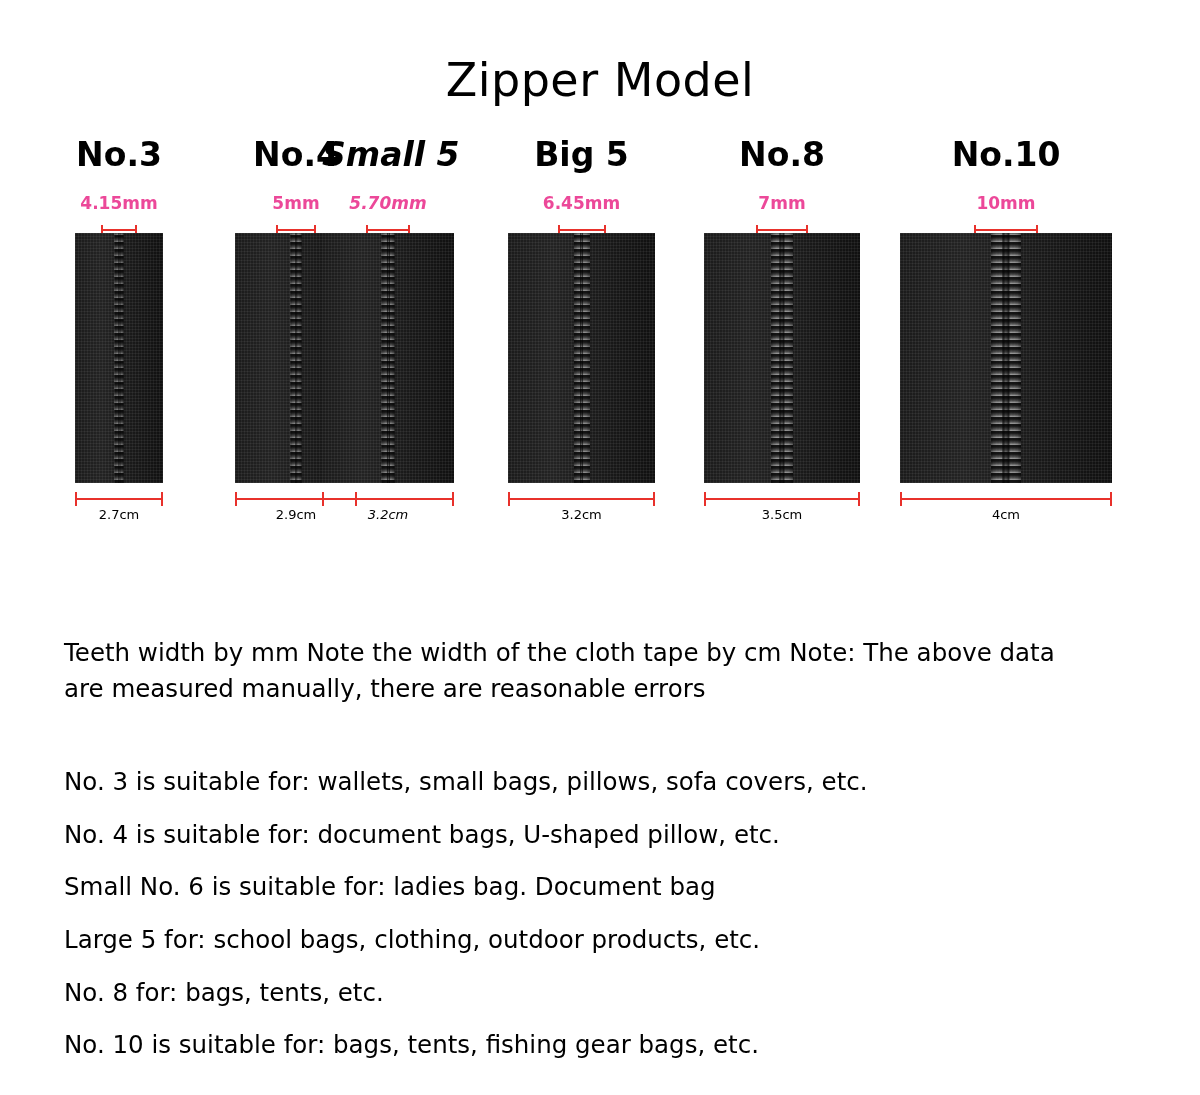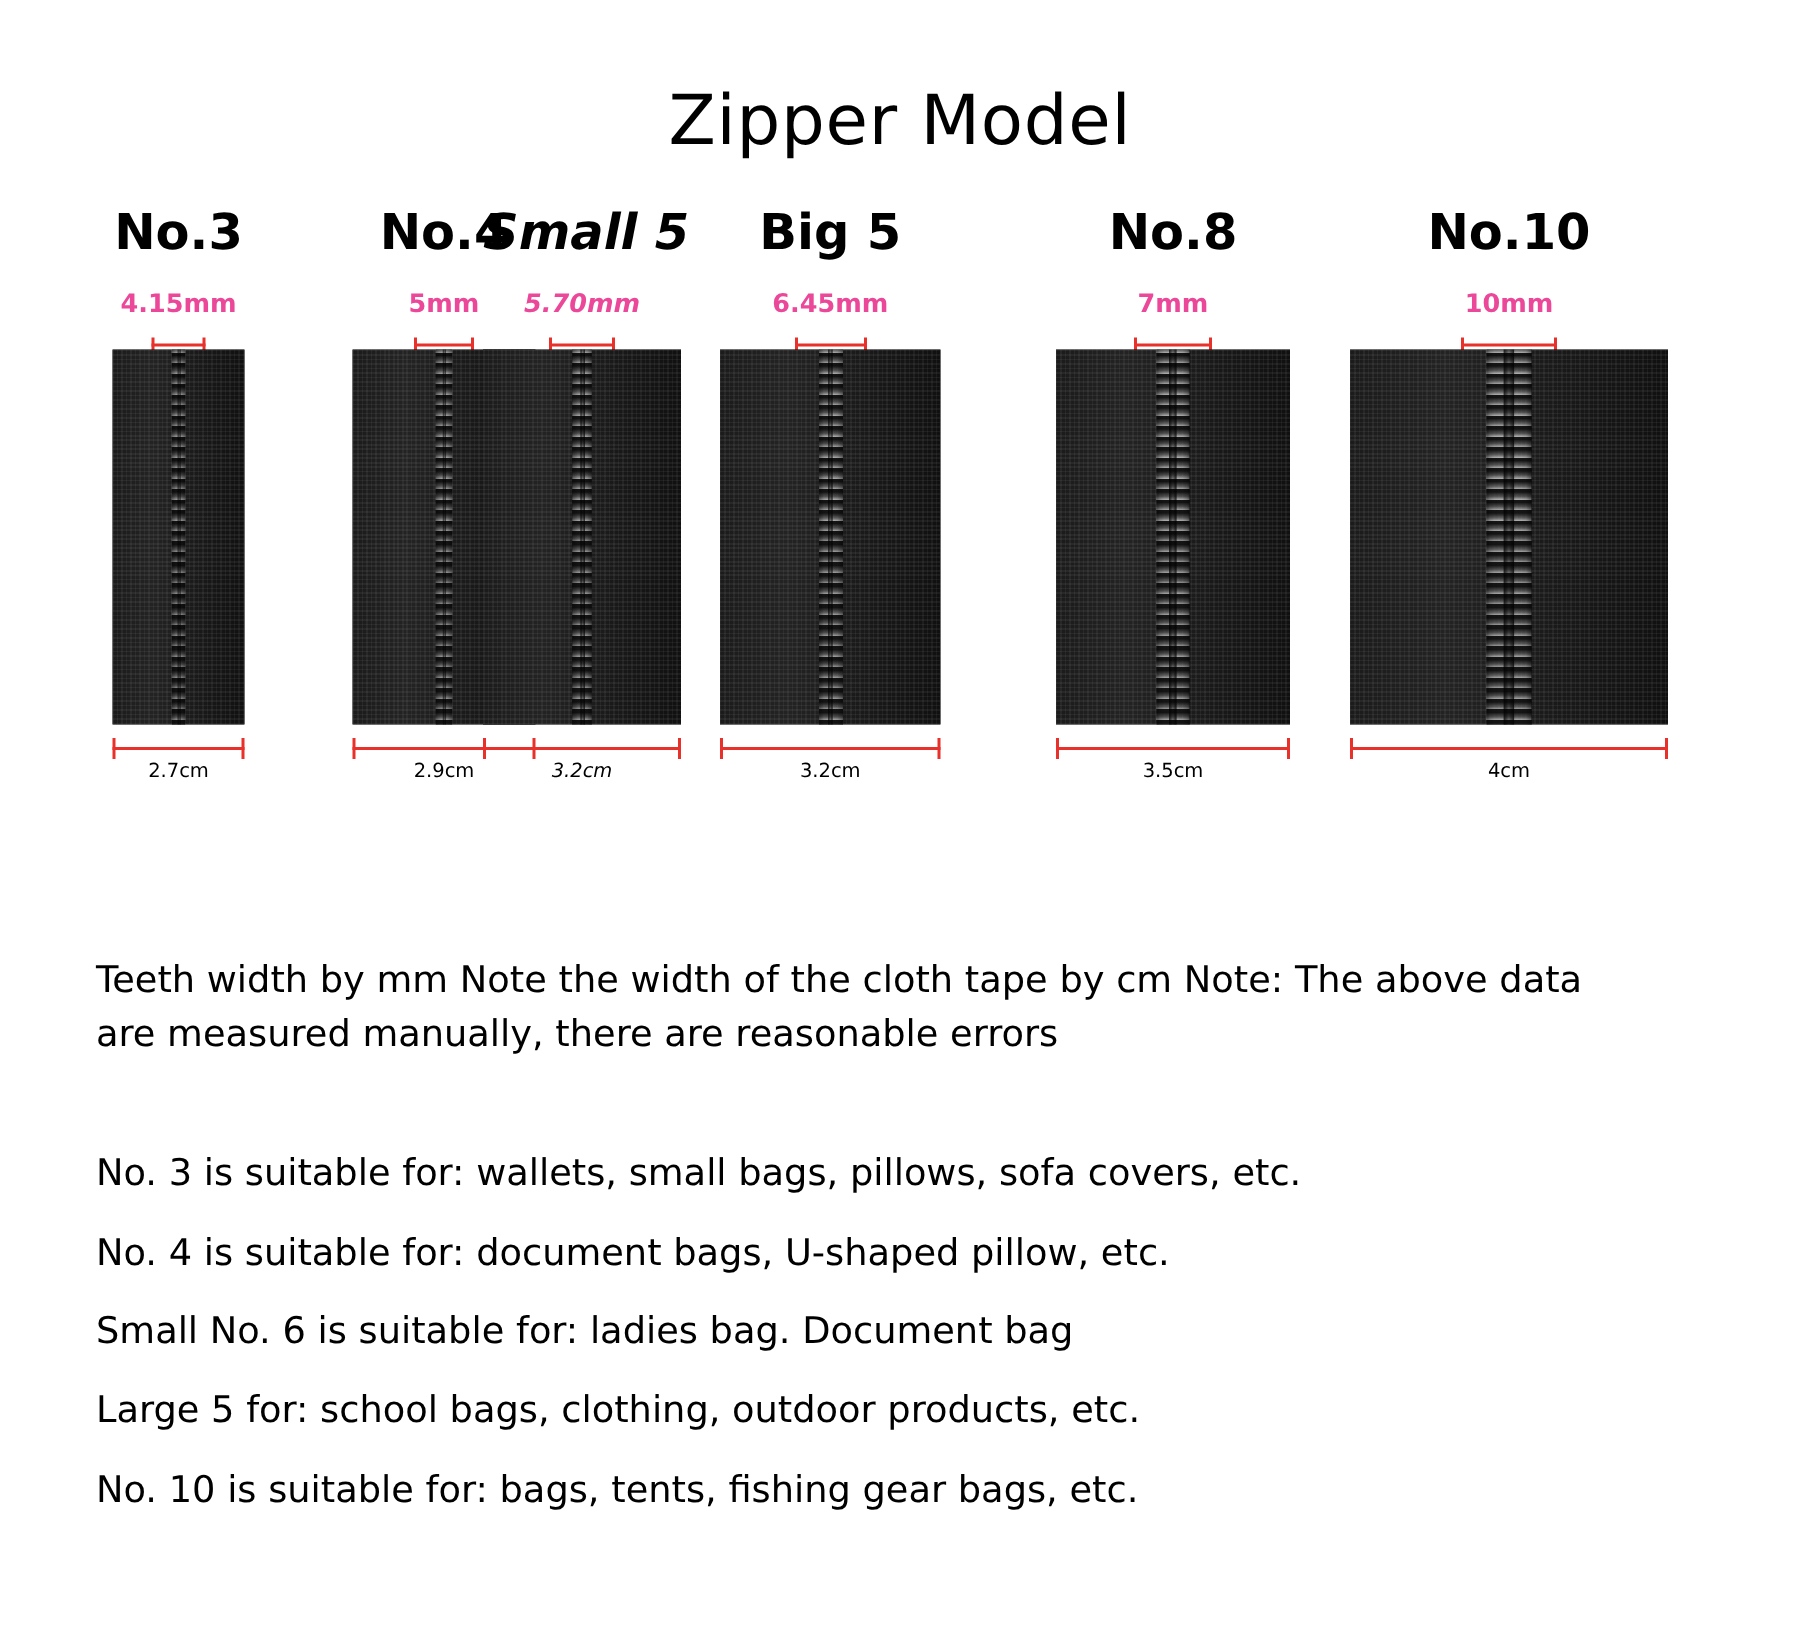--- a/index.html
+++ b/index.html
@@ -218,21 +218,21 @@
         <div class="tape"></div>
         <div class="teeth" style="width: 13px;">
           <div class="teeth-center"></div>
         </div>
       </div>
       <div class="tape-measure">
         <div class="tape-line" style="background: rgb(232, 49, 43);"></div>
         <div class="tape-text">3.2cm</div>
       </div>
     </div>
-    <div class="zipper-col" style="left: 480px; width: 147px;">
+    <div class="zipper-col" style="left: 508px; width: 147px;">
       <div class="col-label">Big 5</div>
       <div class="teeth-measure">
         <div class="teeth-text">6.45mm</div>
         <div class="arrow-line" style="width: 48px; background: rgb(232, 49, 43);"></div>
       </div>
       <div class="swatch" style="height: 250px; background: rgb(20, 20, 20);">
         <div class="tape"></div>
         <div class="teeth" style="width: 16px;">
           <div class="teeth-center"></div>
         </div>
@@ -278,15 +278,16 @@
     </div>
   </div>
 
 <div class="notes">
   <p class="note-paragraph">Teeth width by mm Note the width of the cloth tape by cm Note: The above data are measured manually, there are reasonable errors</p>
   <div class="usage-list" id="usage-list">
       <div class="usage-item">No. 3 is suitable for: wallets, small bags, pillows, sofa covers, etc.</div>
       <div class="usage-item">No. 4 is suitable for: document bags, U-shaped pillow, etc.</div>
       <div class="usage-item">Small No. 6 is suitable for: ladies bag. Document bag</div>
       <div class="usage-item">Large 5 for: school bags, clothing, outdoor products, etc.</div>
+      <div class="usage-item">No. 8 for: bags, tents, etc.</div>
       <div class="usage-item">No. 10 is suitable for: bags, tents, fishing gear bags, etc.</div>
     </div>
 </div>
 
 </body></html>

